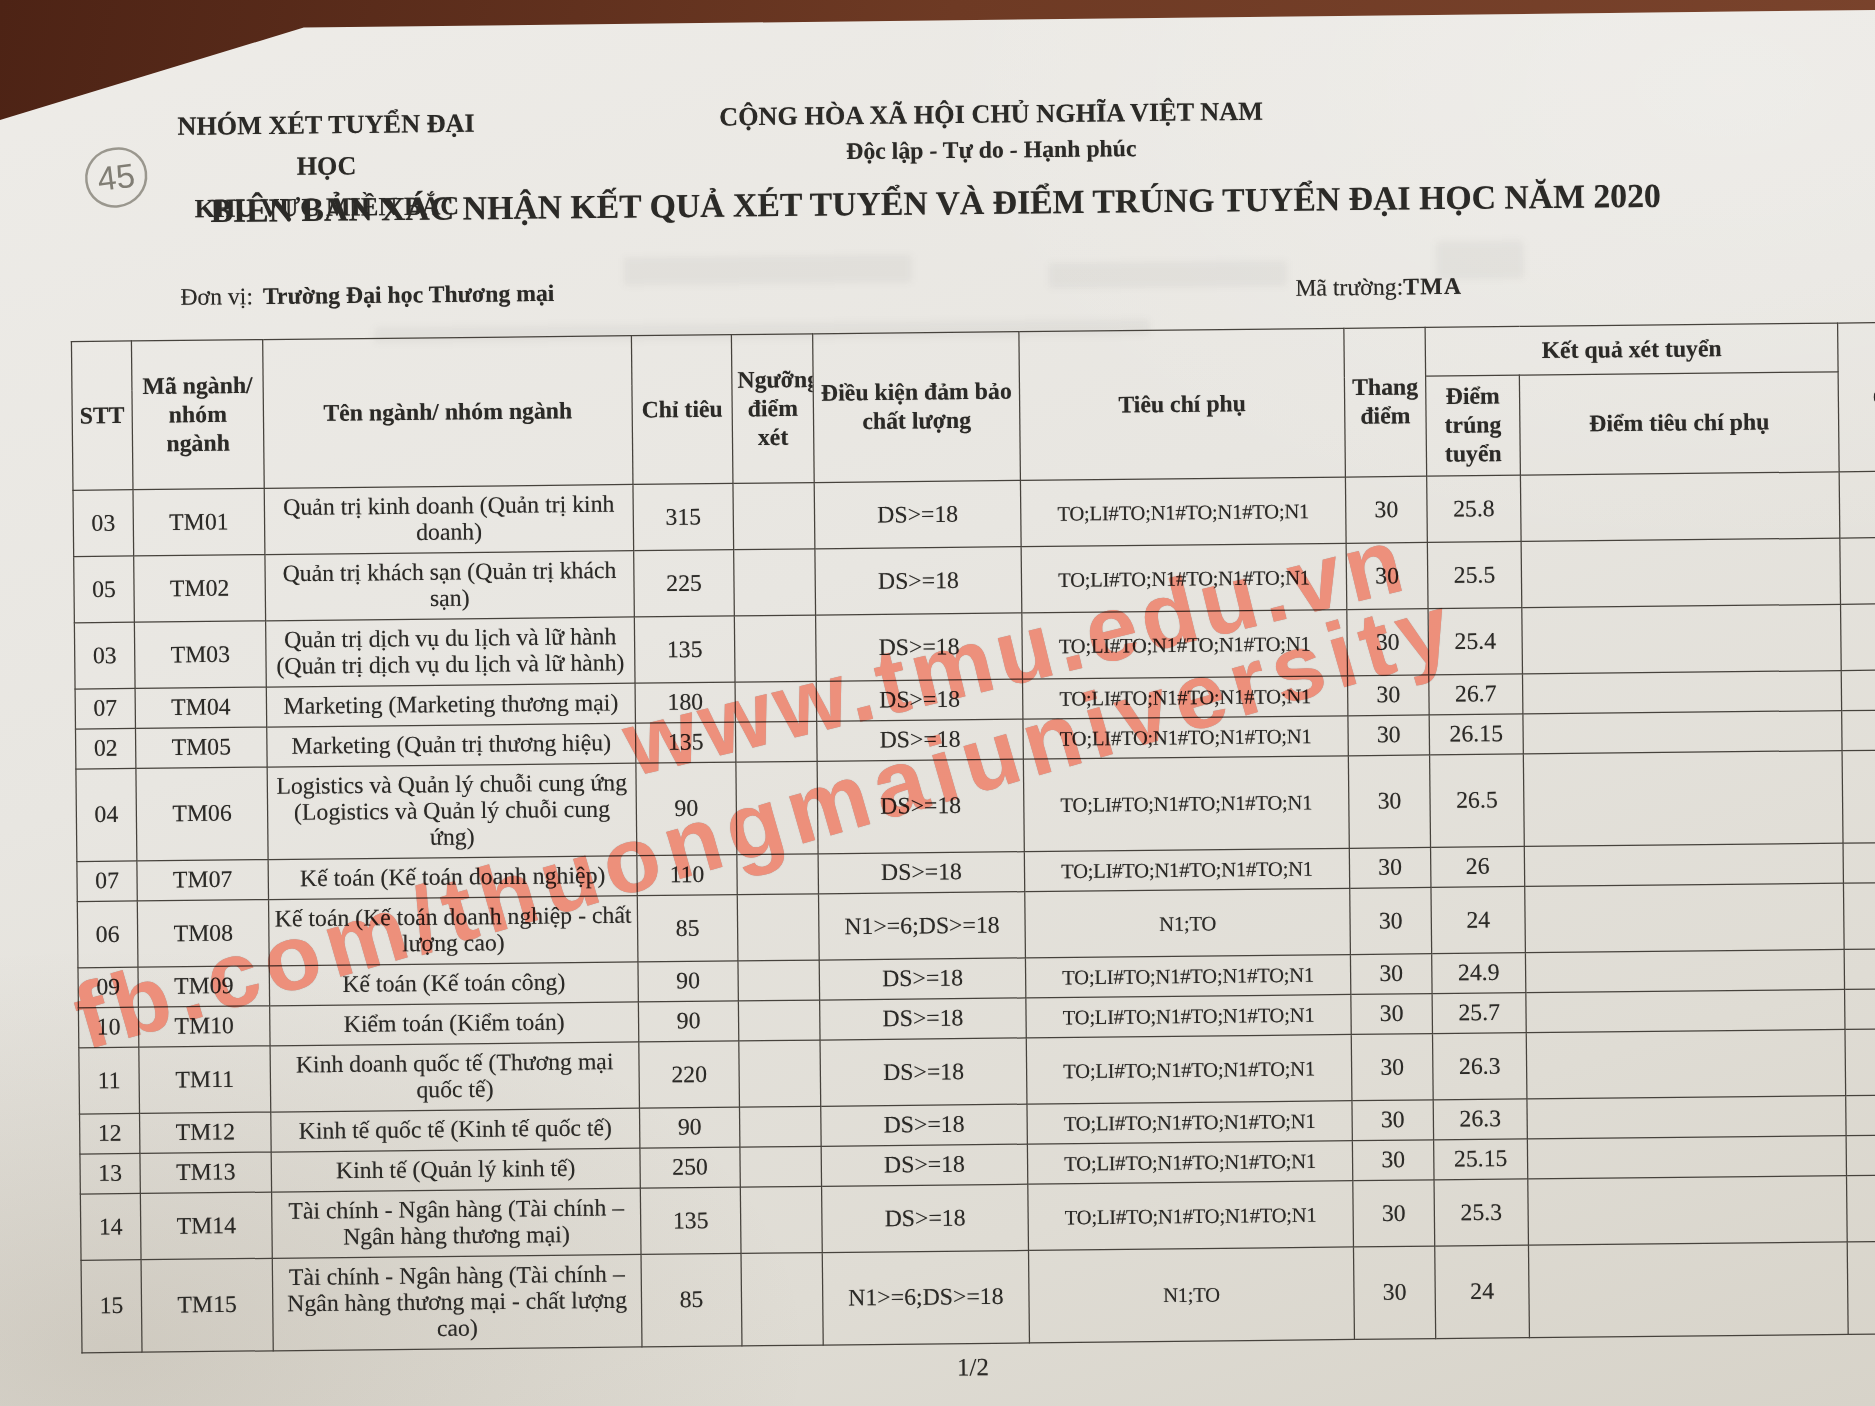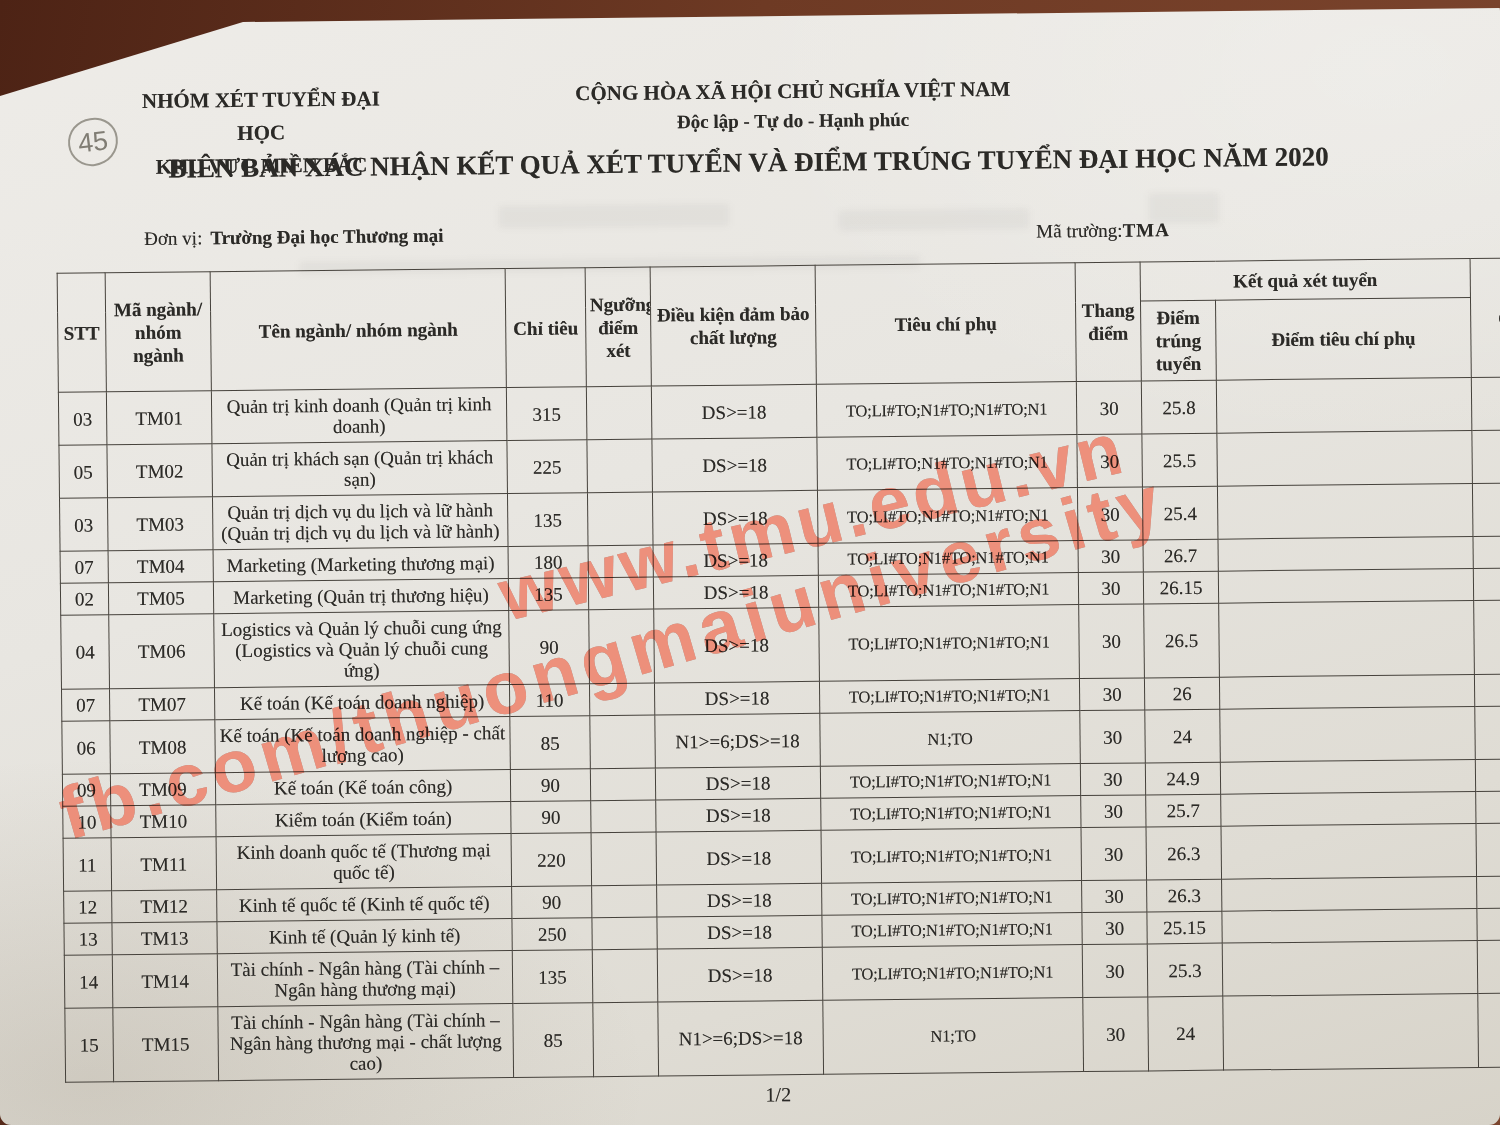--- a/index.html
+++ b/index.html
@@ -6,21 +6,21 @@
   body{width:1500px;height:1125px;overflow:hidden;
        font-family:"Liberation Serif", serif;}
   .stage{position:relative;width:1500px;height:1125px;overflow:hidden;
          background:linear-gradient(100deg,#4d2315 0%,#6e3a24 45%,#7c452e 100%);}
   
   .paper{position:absolute;inset:0;
          clip-path:polygon(0 96px,243px 22px,1500px 8px,1500px 1125px,0 1125px);
          background:
            radial-gradient(900px 520px at 6% 96%, rgba(110,95,70,.16), transparent 62%),
            radial-gradient(1100px 650px at 92% 6%, rgba(255,255,255,.22), transparent 60%),
-           linear-gradient(163deg,#eeece8 0%,#e8e6e1 42%,#dfdcd4 78%,#d7d3c9 100%); border-radius: 11px;}
+           linear-gradient(163deg,#eeece8 0%,#e8e6e1 42%,#dfdcd4 78%,#d7d3c9 100%);}
   
   .staple{position:absolute;left:30px;top:40px;width:46px;height:7px;border-radius:2px;
           background:linear-gradient(180deg,#60666e,#2c3036 70%);
           transform:rotate(-31deg);box-shadow:1px 1px 2px rgba(0,0,0,.25);}
   .hand-number{position:absolute;left:68px;top:118px;width:46px;height:44px;
                border:2.5px solid #9a978e;border-radius:50% 46% 52% 48%;
                transform:rotate(-7deg);display:flex;align-items:center;justify-content:center;
                color:#807d74;font-family:"Liberation Sans",sans-serif;font-size:27px;}
   
   .content{position:absolute;inset:0;transform:rotate(-0.6deg);

